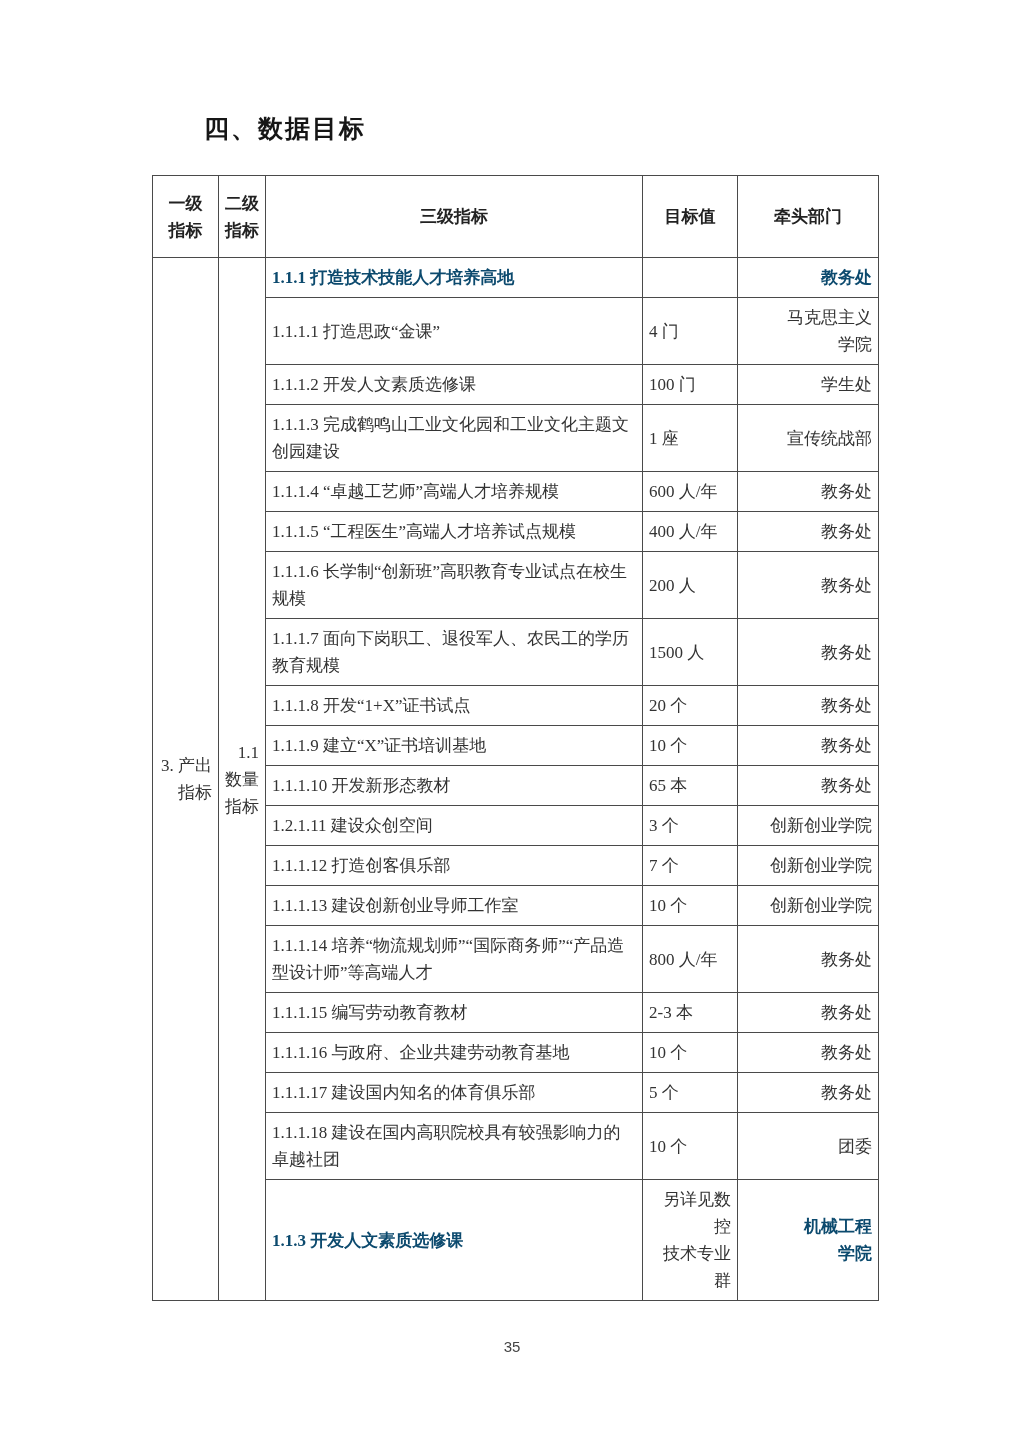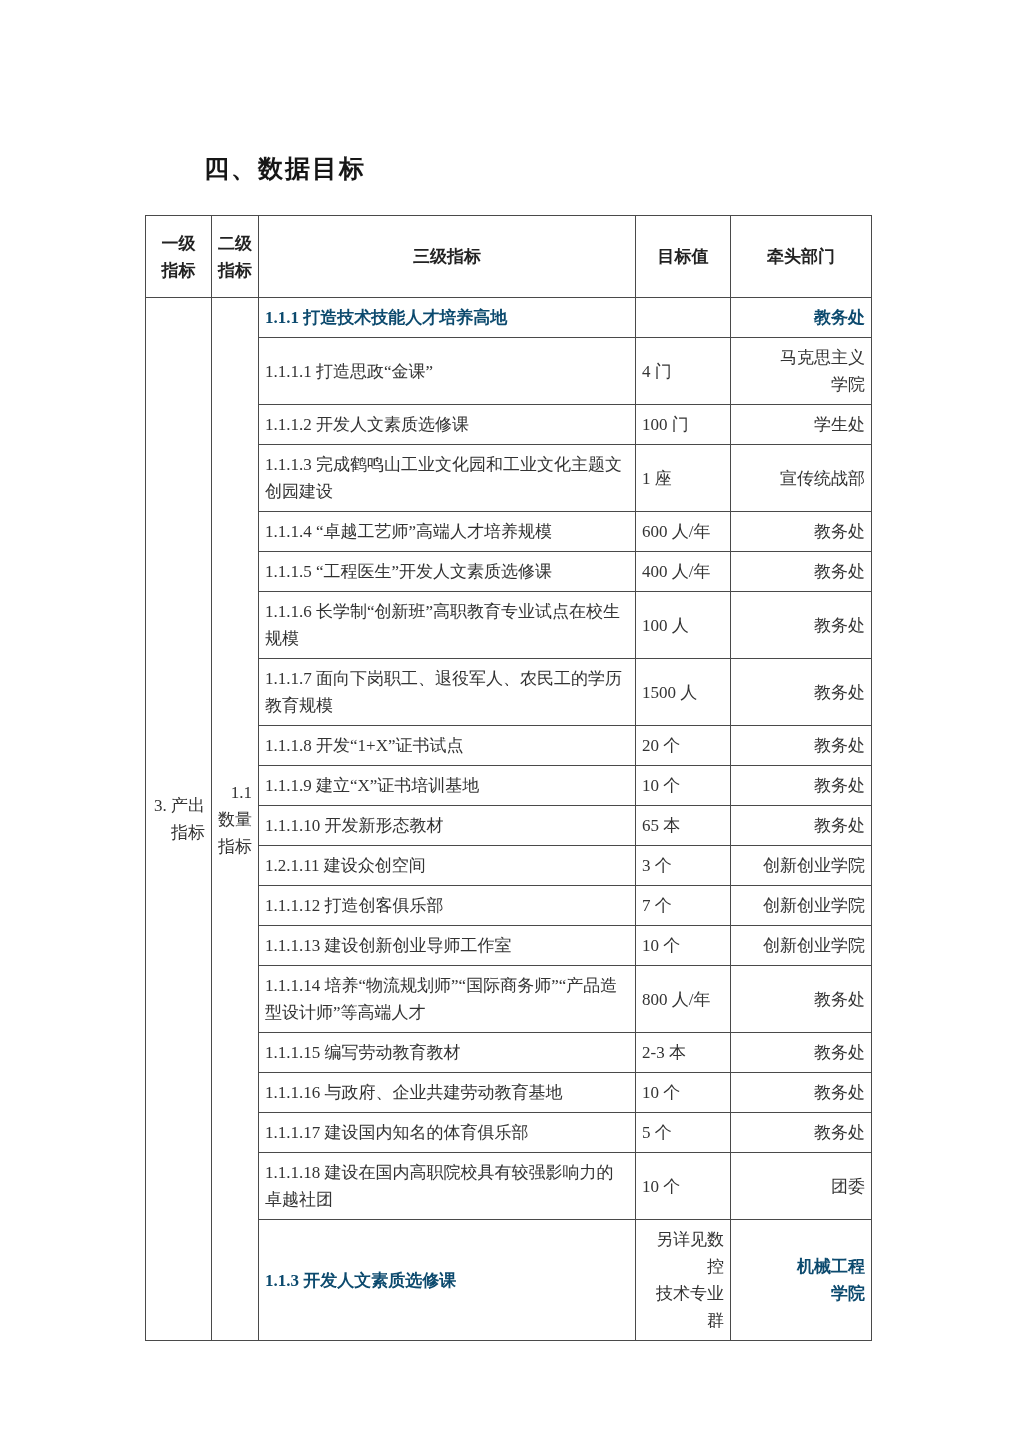--- a/index.html
+++ b/index.html
@@ -3,36 +3,36 @@
 <meta charset="utf-8">
 <style>
   html, body { margin: 0; padding: 0; }
   body {
     width: 1024px; height: 1448px;
     background: #ffffff;
     position: relative;
     font-family: "Liberation Serif", "DejaVu Serif", serif;
     color: #333333;
   }
-  .page { position: absolute; inset: 0; margin-top: 40px; }
+  .page { position: absolute; inset: 0; }
 
   .doc-title {
     position: absolute;
     left: 204px; top: 112px;
     margin: 0;
     font-size: 25px;
     font-weight: bold;
     letter-spacing: 2px;
     color: #161616;
     font-family: "Liberation Sans", "DejaVu Sans", sans-serif;
   }
 
   table.goals-table {
     position: absolute;
-    left: 145px; top: 175px;
+    left: 152px; top: 175px;
     width: 726px;
     border-collapse: collapse;
     table-layout: fixed;
     font-size: 17px;
     color: #333333;
   }
   .goals-table th, .goals-table td {
     border: 1px solid #4a4a4a;
     padding: 6px 6px;
     line-height: 27px;
@@ -114,27 +114,27 @@
         <td class="cell-ind">1.1.1.3 完成鹤鸣山工业文化园和工业文化主题文创园建设</td>
         <td class="cell-target">1 座</td>
         <td class="cell-dept pre">宣传统战部</td>
       </tr>
       <tr class="row-min">
         <td class="cell-ind">1.1.1.4 “卓越工艺师”高端人才培养规模</td>
         <td class="cell-target">600 人/年</td>
         <td class="cell-dept pre">教务处</td>
       </tr>
       <tr class="row-min">
-        <td class="cell-ind">1.1.1.5 “工程医生”开发人文素质选修课</td>
+        <td class="cell-ind">1.1.1.5 “工程医生”高端人才培养试点规模</td>
         <td class="cell-target">400 人/年</td>
         <td class="cell-dept pre">教务处</td>
       </tr>
       <tr class="row-min">
         <td class="cell-ind">1.1.1.6 长学制“创新班”高职教育专业试点在校生规模</td>
-        <td class="cell-target">100 人</td>
+        <td class="cell-target">200 人</td>
         <td class="cell-dept pre">教务处</td>
       </tr>
       <tr class="row-min">
         <td class="cell-ind">1.1.1.7 面向下岗职工、退役军人、农民工的学历教育规模</td>
         <td class="cell-target">1500 人</td>
         <td class="cell-dept pre">教务处</td>
       </tr>
       <tr class="row-min">
         <td class="cell-ind">1.1.1.8 开发“1+X”证书试点</td>
         <td class="cell-target">20 个</td>
@@ -193,14 +193,15 @@
       <tr class="row-min">
         <td class="cell-ind bold">1.1.3 开发人文素质选修课</td>
         <td class="cell-target pre">另详见数控
 技术专业群</td>
         <td class="cell-dept bold pre">机械工程
 学院</td>
       </tr>
     </tbody>
   </table>
 
+  <div class="page-number">35</div>
 
 </div>
 
 </body></html>

